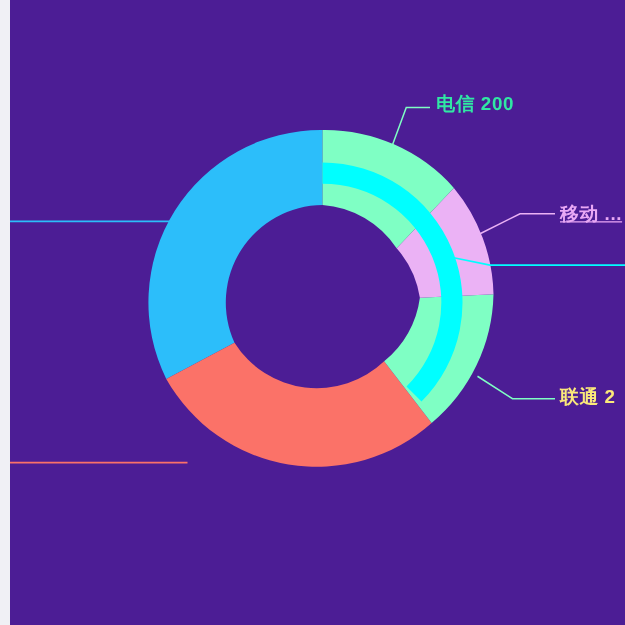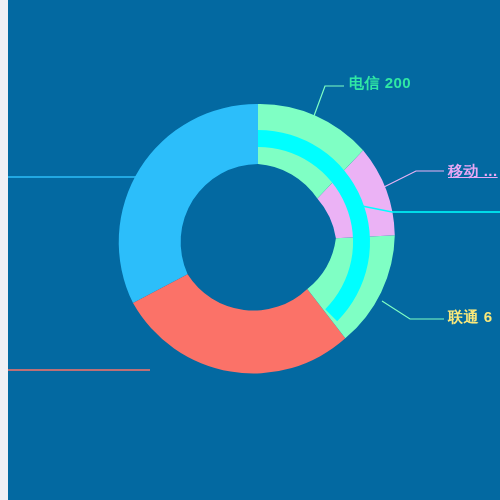--- a/index.html
+++ b/index.html
@@ -5,21 +5,21 @@
   html, body {
     margin: 0;
     padding: 0;
     background: #ffffff;
   }
   #root {
     position: relative;
     width: 500px;
     height: 500px;
     overflow: hidden;
-    background: #0369a1;
+    background: #4c1d95;
     font-family: "Liberation Sans", "DejaVu Sans", sans-serif;
   }
   #left-gutter {
     position: absolute;
     left: 0; top: 0;
     width: 8px; height: 500px;
     background: #f0f0f5;
   }
   #chart-svg {
     position: absolute;
@@ -106,15 +106,15 @@
     <polyline fill="none" stroke="#2cbefa" stroke-width="1.4" points="142,177 8,177"></polyline>
 
     <polyline fill="none" stroke="#fb7268" stroke-width="1.4" points="150,370 8,370"></polyline>
 
   </svg>
 
   <div class="label-text" id="label-dianxin">电信 200</div>
 
   <div class="label-text" id="label-yidong">移动 ...</div>
 
-  <div class="label-text" id="label-liantong">联通 6</div>
+  <div class="label-text" id="label-liantong">联通 2</div>
 
 </div>
 
 </body></html>

